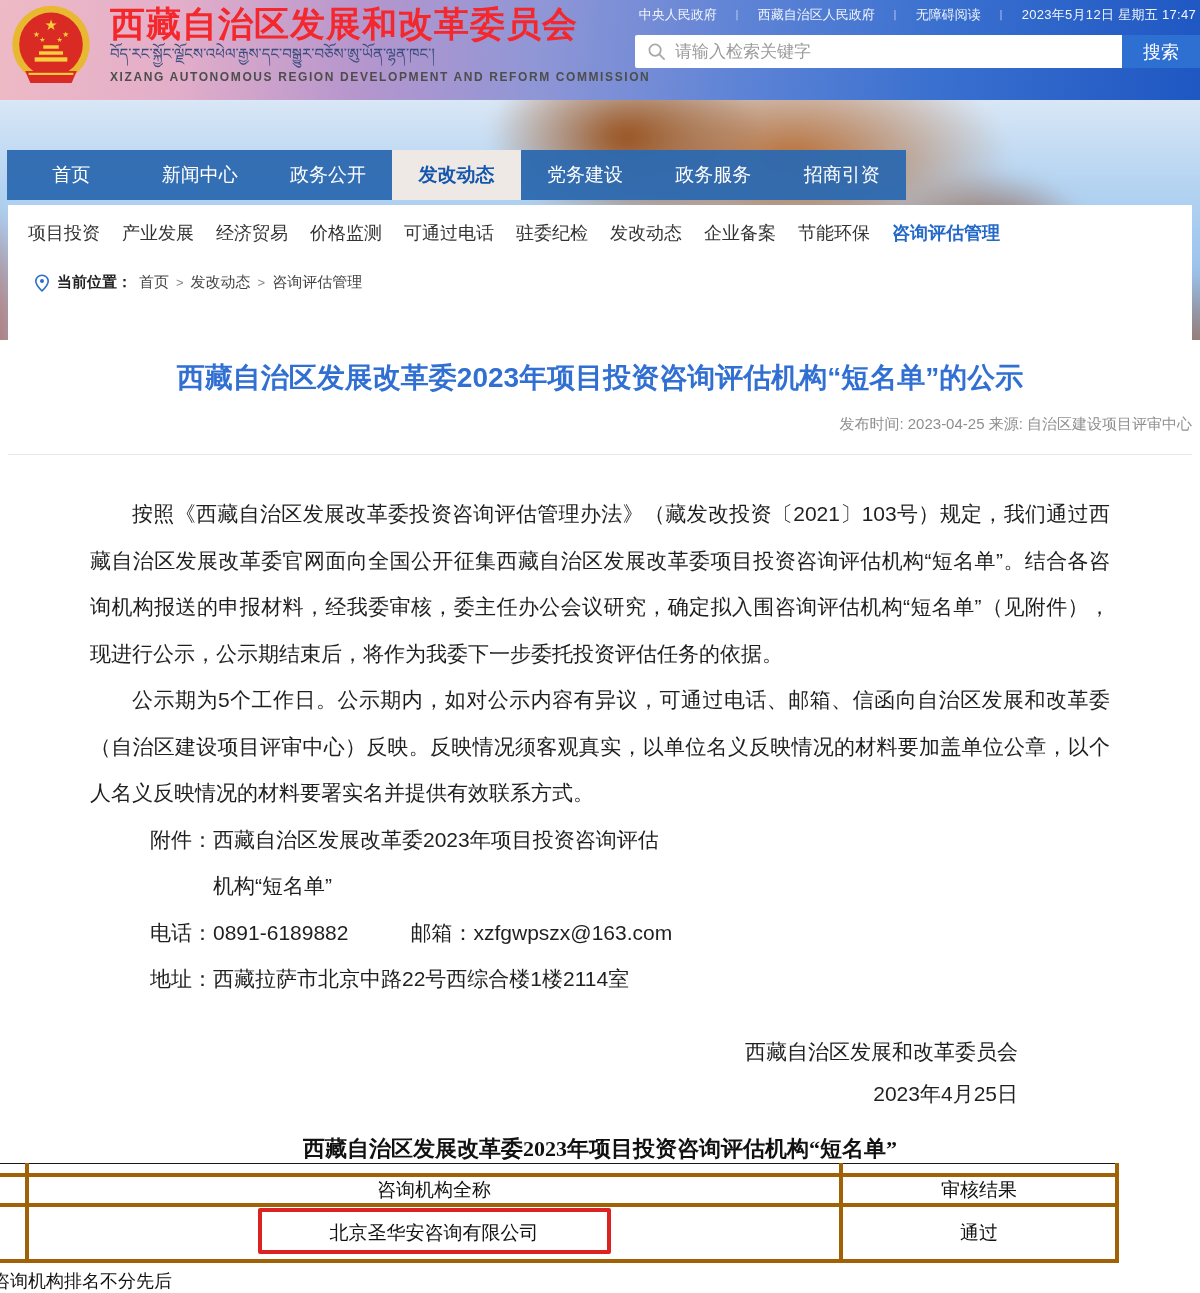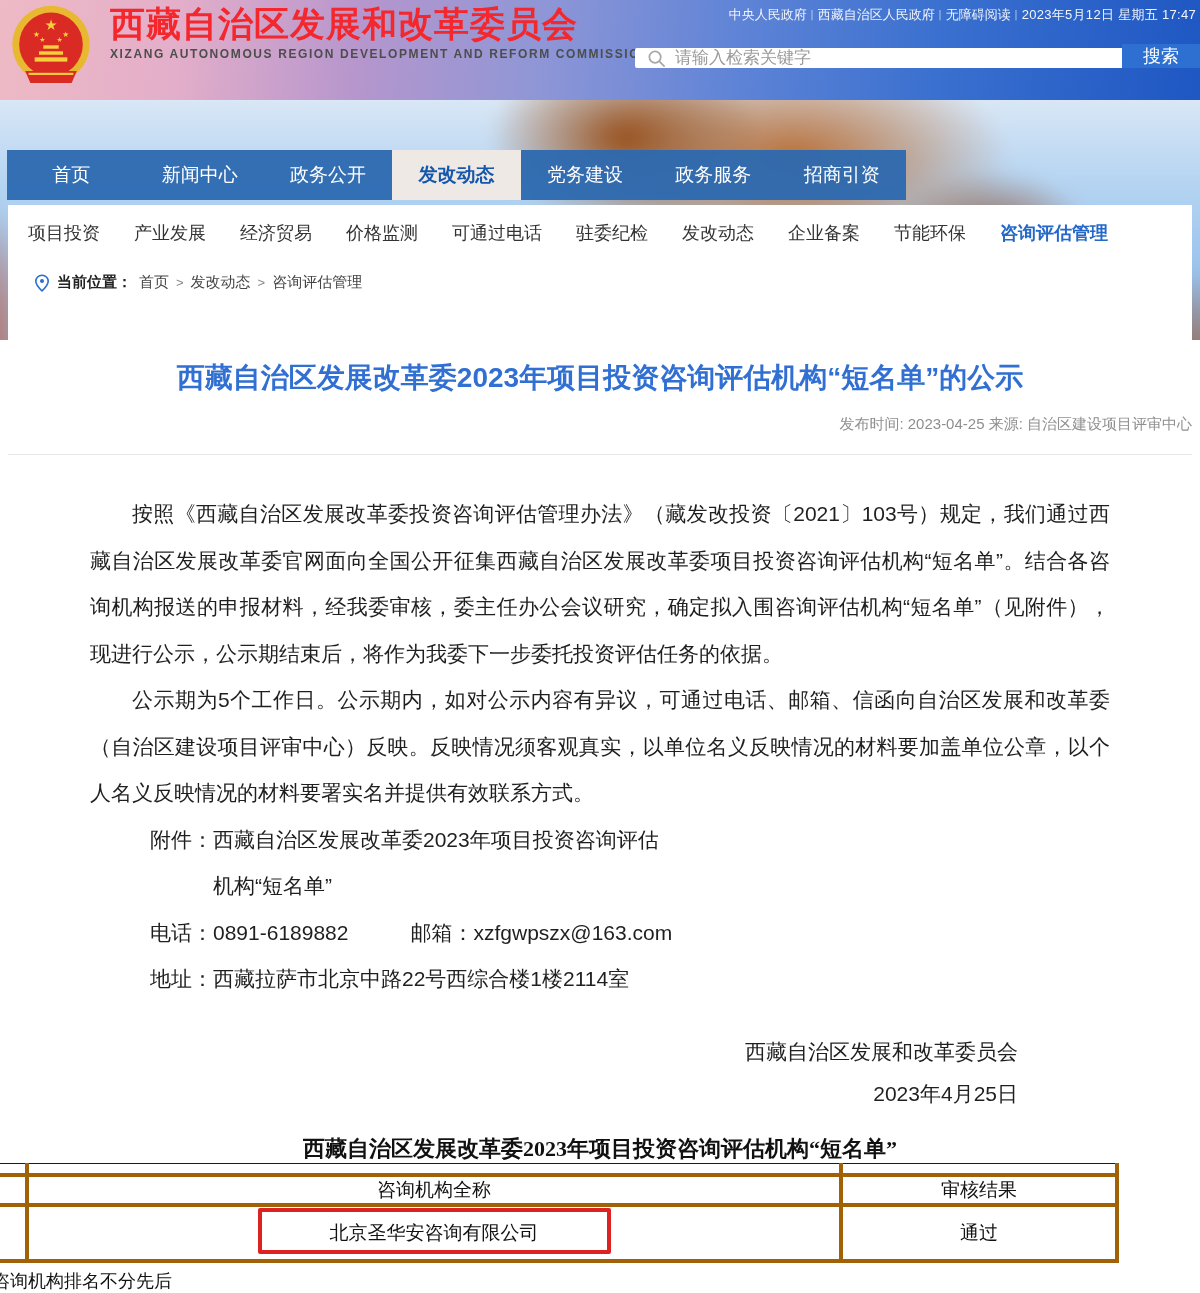--- a/index.html
+++ b/index.html
@@ -14,26 +14,26 @@
     position:relative; height:100px;
     background:linear-gradient(95deg,#eebac5 0%,#e3aec9 15%,#b696cd 30%,#8f96d6 45%,#5d83d6 62%,#3a70cf 78%,#1f57c3 100%);
   }
   .logo-block { position:absolute; left:8px; top:4px; display:flex; align-items:flex-start; }
   .emblem { width:86px; height:86px; flex:0 0 auto; }
   .logo-text { margin-left:16px; padding-top:2px; }
   .site-title { font-size:35px; font-weight:bold; color:#f4282c; letter-spacing:1px; line-height:36px; }
   .site-title-tibetan { font-size:15px; color:#3b4c7e; line-height:22px; margin-top:1px; }
   .site-title-en { font-size:12px; font-weight:bold; color:#4d4d4d; letter-spacing:1.6px; margin-top:5px; }
 
-  .top-links { position:absolute; top:6px; right:4px; display:flex; align-items:center; font-size:13px; color:#f2f5fb; }
+  .top-links { position:absolute; top:6px; right:4px; display:flex; align-items:center; gap:15px; font-size:13px; color:#f2f5fb; }
   .top-links .sep { opacity:.65; font-size:11px; }
   .top-link { cursor:pointer; }
   .top-datetime { letter-spacing:.3px; }
 
-  .search-bar { position:absolute; left:635px; top:35px; width:565px; height:33px; display:flex;align-items:flex-end; }
+  .search-bar { position:absolute; left:635px; top:35px; width:565px; height:33px; display:flex; }
   .search-input-wrap { flex:1; background:#fff; display:flex; align-items:center; padding:0 12px; border-radius:2px 0 0 2px; }
   .search-input-wrap svg { flex:0 0 auto; }
   .search-input { border:none; outline:none; flex:1; margin-left:9px; font-size:17px; color:#444; background:transparent; font-family:"Liberation Sans",sans-serif; }
   .search-input::placeholder { color:#9b9b9b; }
   .search-btn { width:78px; border:none; background:#2e6fd2; color:#fff; font-size:18px; cursor:pointer; font-family:"Liberation Sans",sans-serif; }
 
   
   .banner { position:relative; height:240px; overflow:hidden; background:#9cc3ec; }
   .banner-art {
     position:absolute; inset:-15px;
@@ -49,21 +49,21 @@
   }
 
   
   .mainnav { position:absolute; left:7px; top:50px; width:899px; height:50px; display:flex; background:rgba(44,105,176,.95); z-index:3; }
   .nav-item { flex:1; display:flex; align-items:center; justify-content:center; color:#fff; font-size:19px; cursor:pointer; }
   .nav-item.active { background:rgba(246,238,230,.96); color:#1557ad; font-weight:bold; }
 
   
   .panel { position:relative; z-index:2; margin:-135px 8px 0 8px; background:#fff; }
 
-  .subnav { display:flex; align-items:center; gap:34px; padding:16px 0 14px 20px; font-size:18px; color:#333; }
+  .subnav { display:flex; align-items:center; gap:22px; padding:16px 0 14px 20px; font-size:18px; color:#333; }
   .subnav-item { cursor:pointer; white-space:nowrap; }
   .subnav-item.active { color:#2468c8; font-weight:bold; }
 
   .breadcrumb { display:flex; align-items:center; gap:7px; padding:14px 0 10px 26px; font-size:15px; color:#444; }
   .breadcrumb .bc-label { font-weight:bold; color:#222; }
   .breadcrumb .bc-sep { color:#888; font-size:13px; }
   .bc-link { cursor:pointer; }
 
   .article-title { margin-top:56px; text-align:center; color:#3170d2; font-size:28px; font-weight:bold; line-height:40px; }
   .article-meta { margin-top:16px; text-align:right; color:#8f8f8f; font-size:15px; line-height:20px; }
@@ -108,20 +108,21 @@
       <text x="40" y="44" font-size="8" text-anchor="middle" fill="#f7cf3c">★</text>
       <text x="60" y="44" font-size="8" text-anchor="middle" fill="#f7cf3c">★</text>
       <rect x="41" y="48" width="18" height="4" fill="#f7cf3c"></rect>
       <rect x="36" y="55" width="28" height="4" fill="#f7cf3c"></rect>
       <rect x="31" y="62" width="38" height="5" fill="#f7cf3c"></rect>
       <path d="M20 78 L80 78 L74 92 L26 92 Z" fill="#d92a23"></path>
       <rect x="24" y="80" width="52" height="2.5" fill="#f7cf3c"></rect>
     </svg>
     <div class="logo-text">
       <div class="site-title">西藏自治区发展和改革委员会</div>
+      <div class="site-title-tibetan">བོད་རང་སྐྱོང་ལྗོངས་འཕེལ་རྒྱས་དང་བསྒྱུར་བཅོས་ཨུ་ཡོན་ལྷན་ཁང་།</div>
       <div class="site-title-en">XIZANG AUTONOMOUS REGION DEVELOPMENT AND REFORM COMMISSION</div>
     </div>
   </div>
 
   <div class="top-links">
     <span class="top-link">中央人民政府</span>
     <span class="sep">丨</span>
     <span class="top-link">西藏自治区人民政府</span>
     <span class="sep">丨</span>
     <span class="top-link">无障碍阅读</span>

